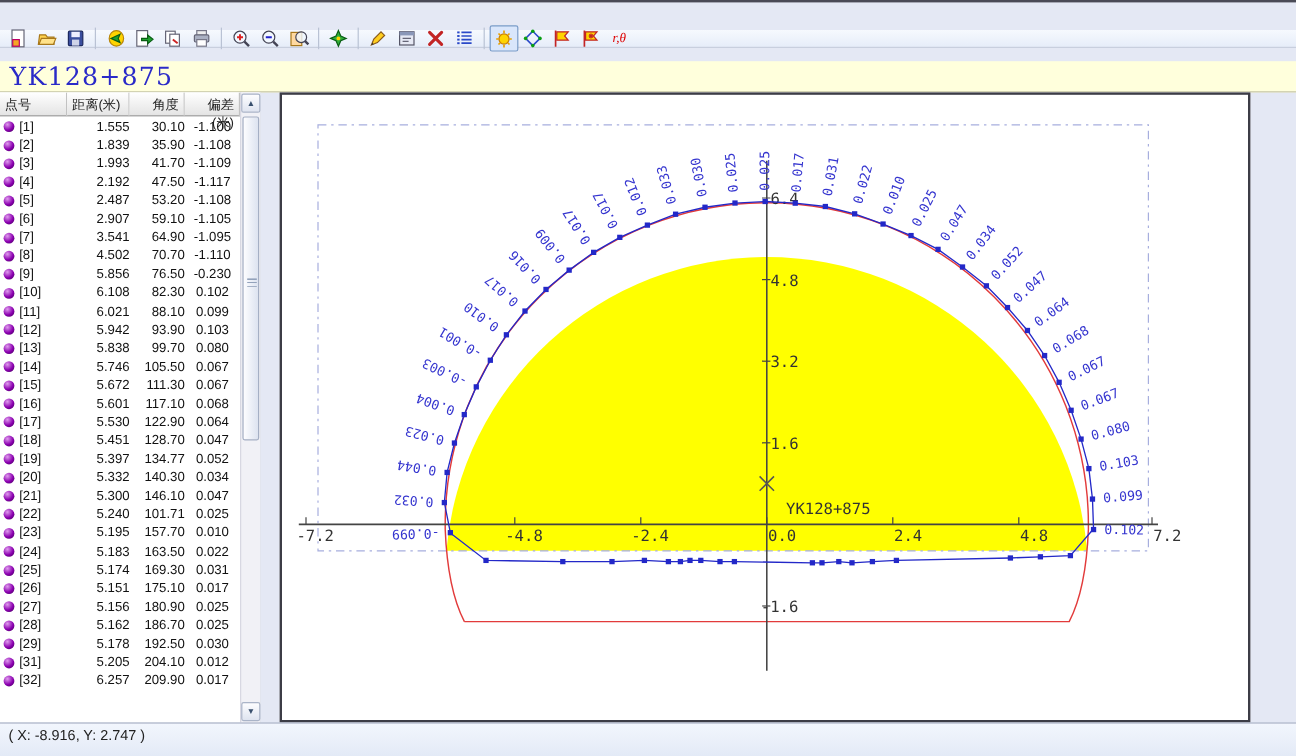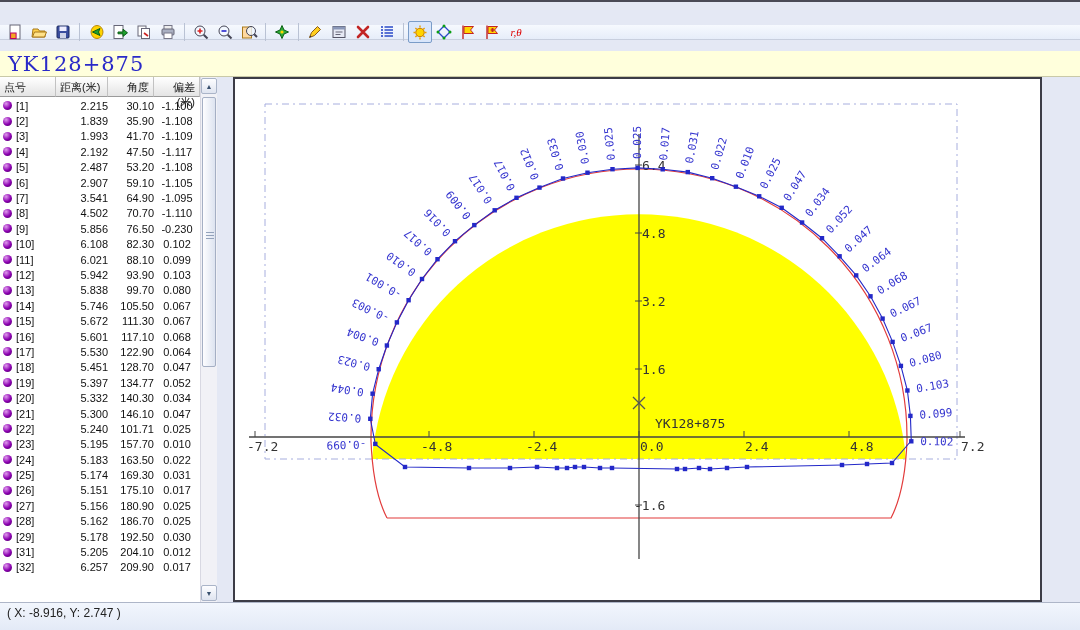--- a/index.html
+++ b/index.html
@@ -227,21 +227,21 @@
   <div id="tablepanel">
     <div id="tbl-head">
         <div class="hcell hc0">点号</div>
         <div class="hcell hc1">距离(米)</div>
         <div class="hcell hc2">角度</div>
         <div class="hcell hc3">偏差(米)</div>
       </div>
     <div id="tbl-rows">
         <div class="trow">
           <span class="c0"><span class="bullet"></span>[1]</span>
-          <span class="c1">2.215</span>
+          <span class="c1">1.555</span>
           <span class="c2">30.10</span>
           <span class="c3">-1.100</span>
         </div>
         <div class="trow">
           <span class="c0"><span class="bullet"></span>[2]</span>
           <span class="c1">1.839</span>
           <span class="c2">35.90</span>
           <span class="c3">-1.108</span>
         </div>
         <div class="trow">

